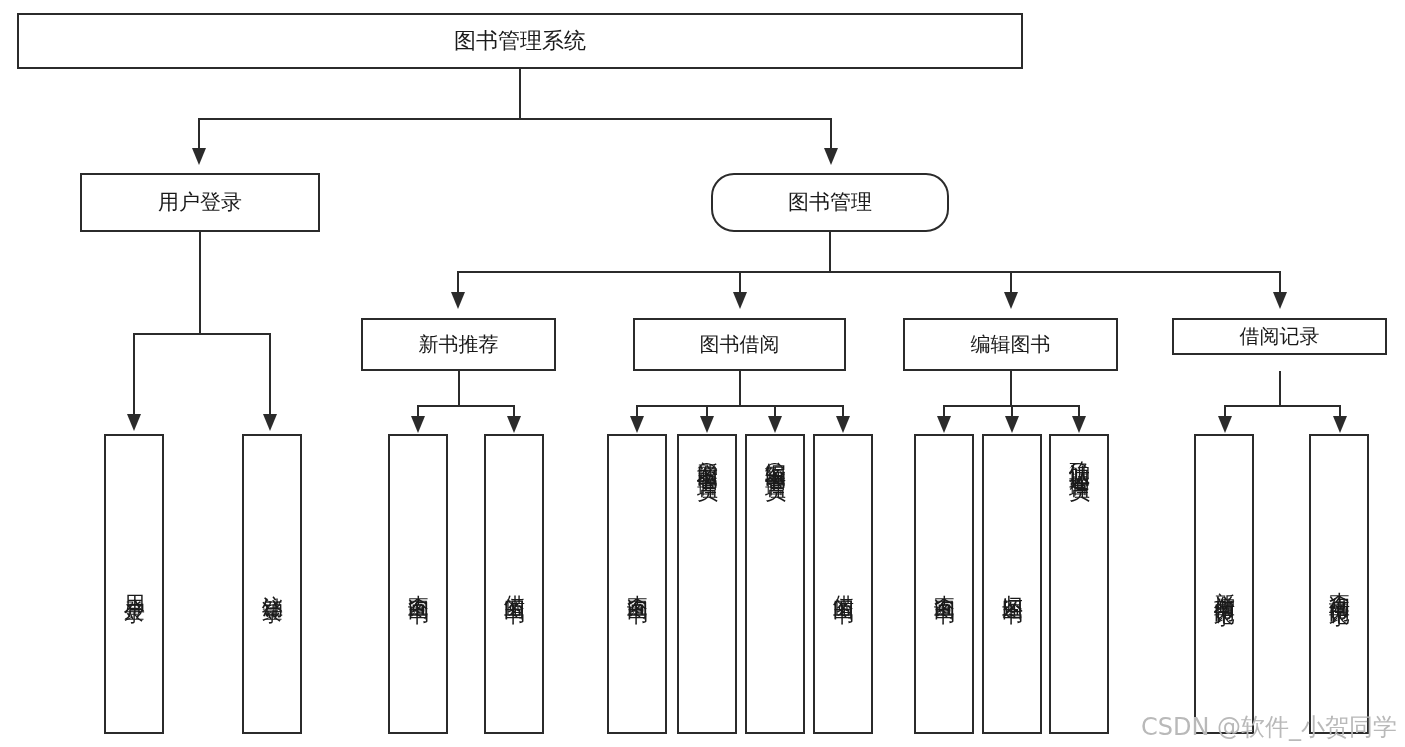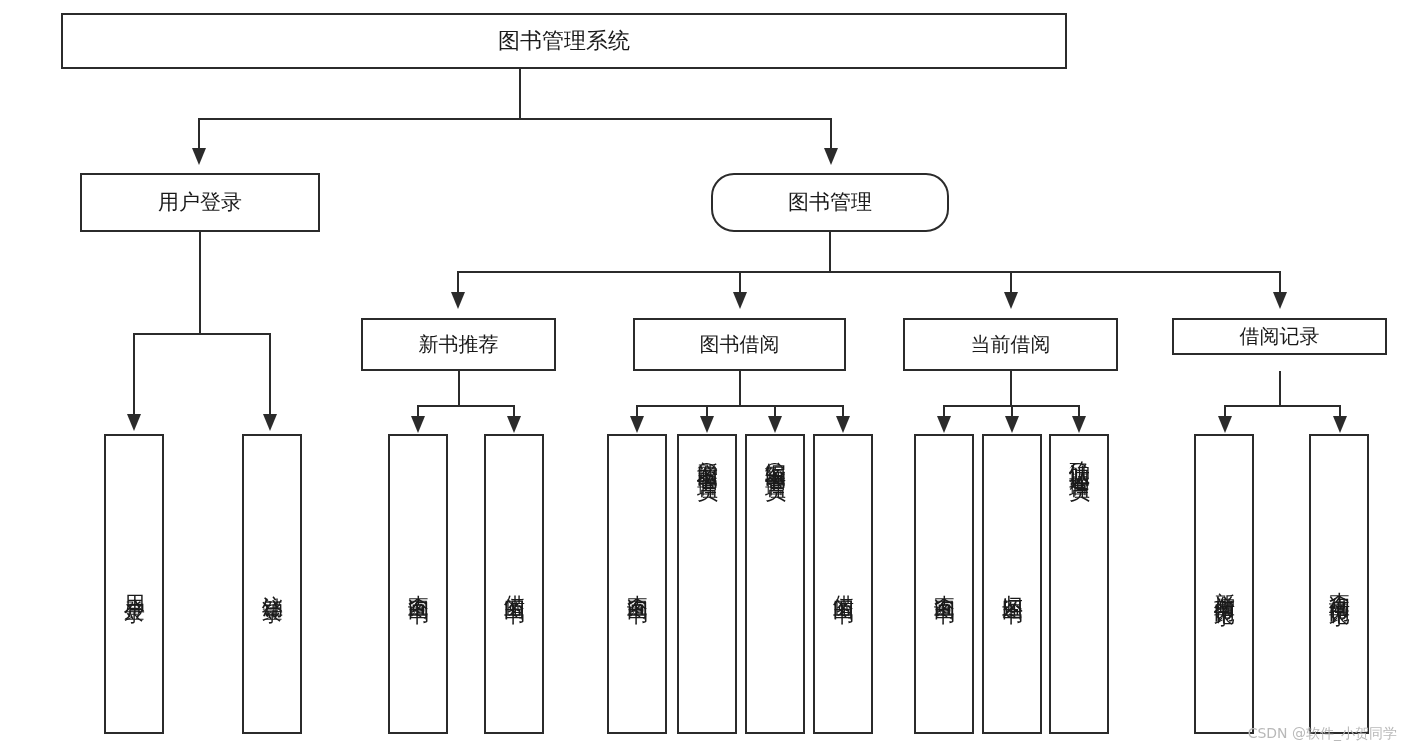--- a/index.html
+++ b/index.html
@@ -21,21 +21,21 @@
     box-sizing:border-box;
     background:#ffffff;
     border:2px solid #2b2b2b;
     display:flex;
     align-items:center;
     justify-content:center;
     text-align:center;
     color:#1a1a1a;
     line-height:1.15;
   }
-  .node.root{font-size:22px;margin-left:44px;}
+  .node.root{font-size:22px;}
   .node.lvl2{font-size:21px;}
   .node.lvl3{font-size:20px;}
   
   .node.leaf{
     align-items:flex-start;
     justify-content:center;
     padding-top:8px;
   }
   .node.leaf .vtext{
     writing-mode:vertical-rl;
@@ -62,21 +62,21 @@
     width:0;height:0;
     border-left:7px solid transparent;
     border-right:7px solid transparent;
     border-top:17px solid #2b2b2b;
   }
   
   #watermark{
     position:absolute;
     right:8px;
     bottom:4px;
-    font-size:14px;
+    font-size:24px;
     color:#b9b9b9;
     white-space:nowrap;
     pointer-events:none;
     font-family:"DejaVu Sans","Liberation Sans",sans-serif;
     margin-top:36px;
   }
 </style>
 </head>
 <body>
 
@@ -121,21 +121,21 @@
   <div class="vline" style="left:1279px;top:271px;width:2px;height:22px;"></div>
   <div class="arrow" style="left:1273px;top:292px;"></div>
 
   <div class="node lvl3" style="left:633px;top:318px;width:213px;height:53px;">
     <span>图书借阅</span>
   </div>
   <div class="node lvl3" style="left:361px;top:318px;width:195px;height:53px;">
     <span>新书推荐</span>
   </div>
   <div class="node lvl3" style="left:903px;top:318px;width:215px;height:53px;">
-    <span>当前借阅</span>
+    <span>编辑图书</span>
   </div>
   <div class="node lvl3" style="left:1172px;top:318px;width:215px;height:37px;">
     <span>借阅记录</span>
   </div>
 
   <div class="vline" style="left:458px;top:371px;width:2px;height:35px;"></div>
   <div class="hline" style="left:417px;top:405px;width:98px;height:2px;"></div>
   <div class="vline" style="left:417px;top:405px;width:2px;height:12px;"></div>
   <div class="arrow" style="left:411px;top:416px;"></div>
   <div class="vline" style="left:513px;top:405px;width:2px;height:12px;"></div>

